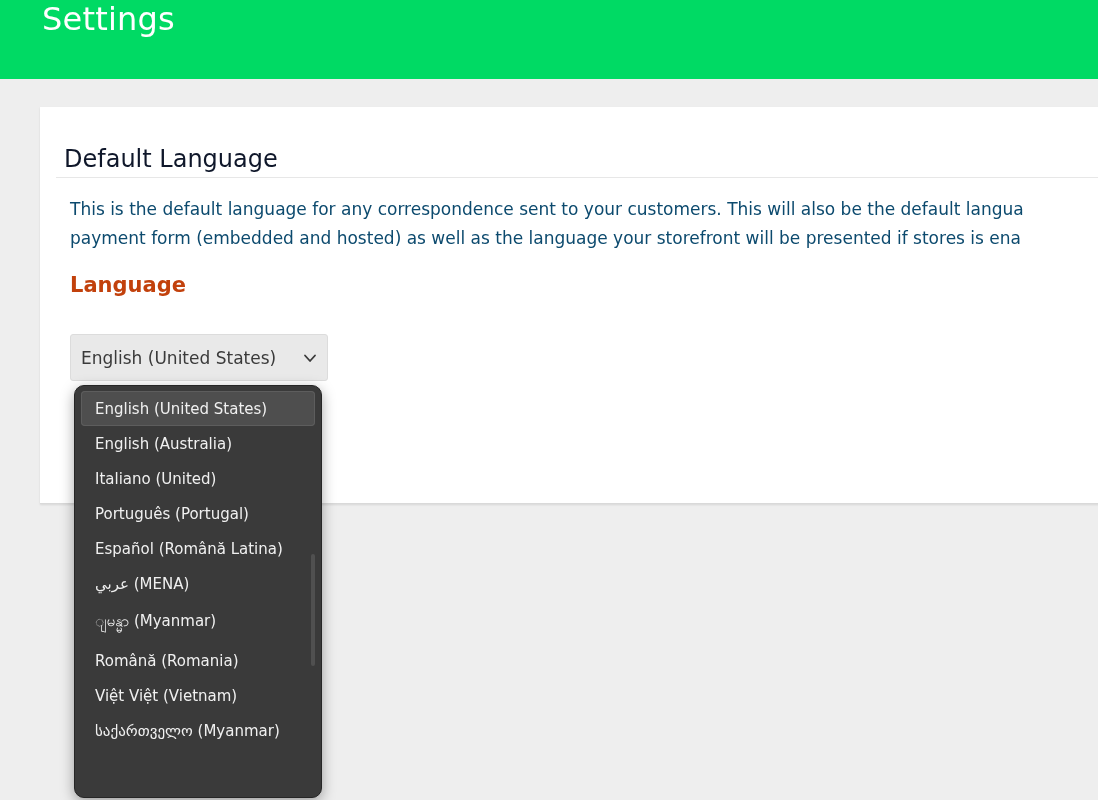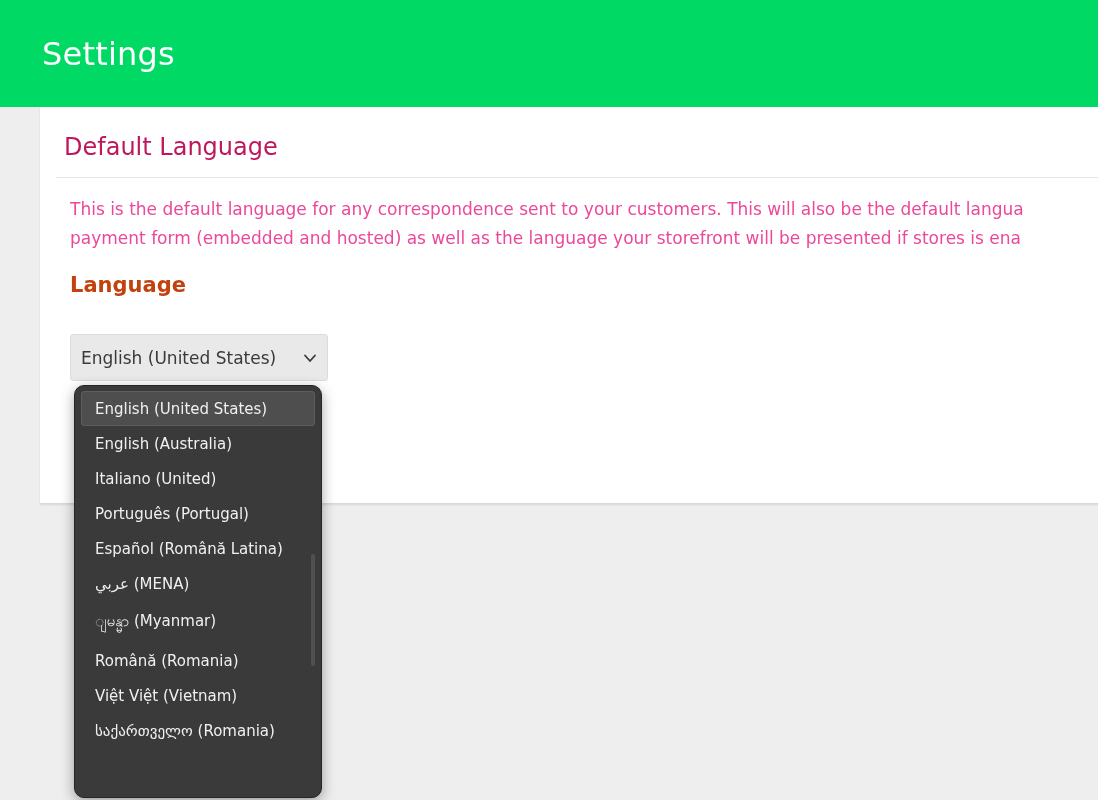--- a/index.html
+++ b/index.html
@@ -10,24 +10,23 @@
     overflow: hidden;
     background: #eeeeee;
     font-family: "DejaVu Sans", "Liberation Sans", sans-serif;
   }
 
   
   .app-header {
     position: absolute;
     left: 0; top: 0;
     width: 100%;
-    height: 107px;
+    height: 79px;
     background: #00da64;
     display: flex;
-    align-items: center;
   }
   .app-header h1 {
     margin: 0 0 0 42px;
     font-size: 32px;
     font-weight: 400;
     color: #ffffff;
     letter-spacing: 0.2px;
   }
 
   
@@ -38,40 +37,40 @@
     width: 1300px;            
     height: 396px;
     background: #ffffff;
     border-bottom: 1px solid #d9d9d9;
     box-shadow: 0 1px 2px rgba(0,0,0,0.10);
   }
   .card-heading {
     margin: 0;
     position: absolute;
     left: 24px;
-    top: 26px;
+    top: 38px;
     font-size: 24px;
     font-weight: 400;
-    color: #be185d;
+    color: #0f172a;
   }
   .card-divider {
     position: absolute;
     left: 16px;
     right: 0;
     top: 70px;
     height: 0;
     border-top: 1px solid #e7e7e7;
   }
   .desc { position: absolute; left: 30px; top: 88px; }
   .desc-line {
     margin: 0;
     white-space: nowrap;
     font-size: 17px;
     line-height: 28.5px;
-    color: #ec4899;
+    color: #0c4a6e;
   }
   .field-label {
     position: absolute;
     left: 30px;
     top: 166px;
     font-size: 21px;
     font-weight: 700;
     color: #c2410c;
   }
 
@@ -179,16 +178,16 @@
   <div>
       <div class="option selected">English (United States)</div>
       <div class="option">English (Australia)</div>
       <div class="option">Italiano (United)</div>
       <div class="option">Português (Portugal)</div>
       <div class="option">Español (Română Latina)</div>
       <div class="option">عربي (MENA)</div>
       <div class="option">ျမန္မာ (Myanmar)</div>
       <div class="option">Română (Romania)</div>
       <div class="option">Việt Việt (Vietnam)</div>
-      <div class="option">საქართველო (Romania)</div>
+      <div class="option">საქართველო (Myanmar)</div>
     </div>
   <div class="scroll-thumb"></div>
 </div>
 
 </body></html>

